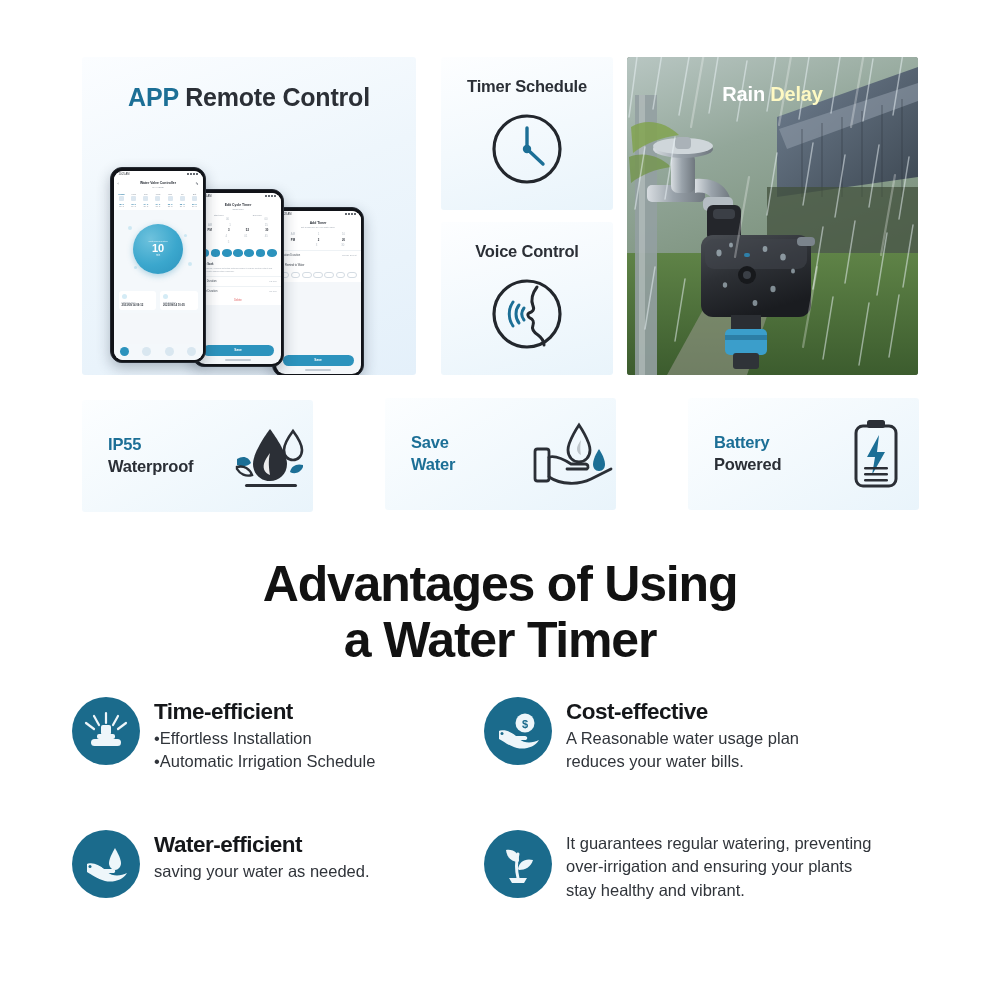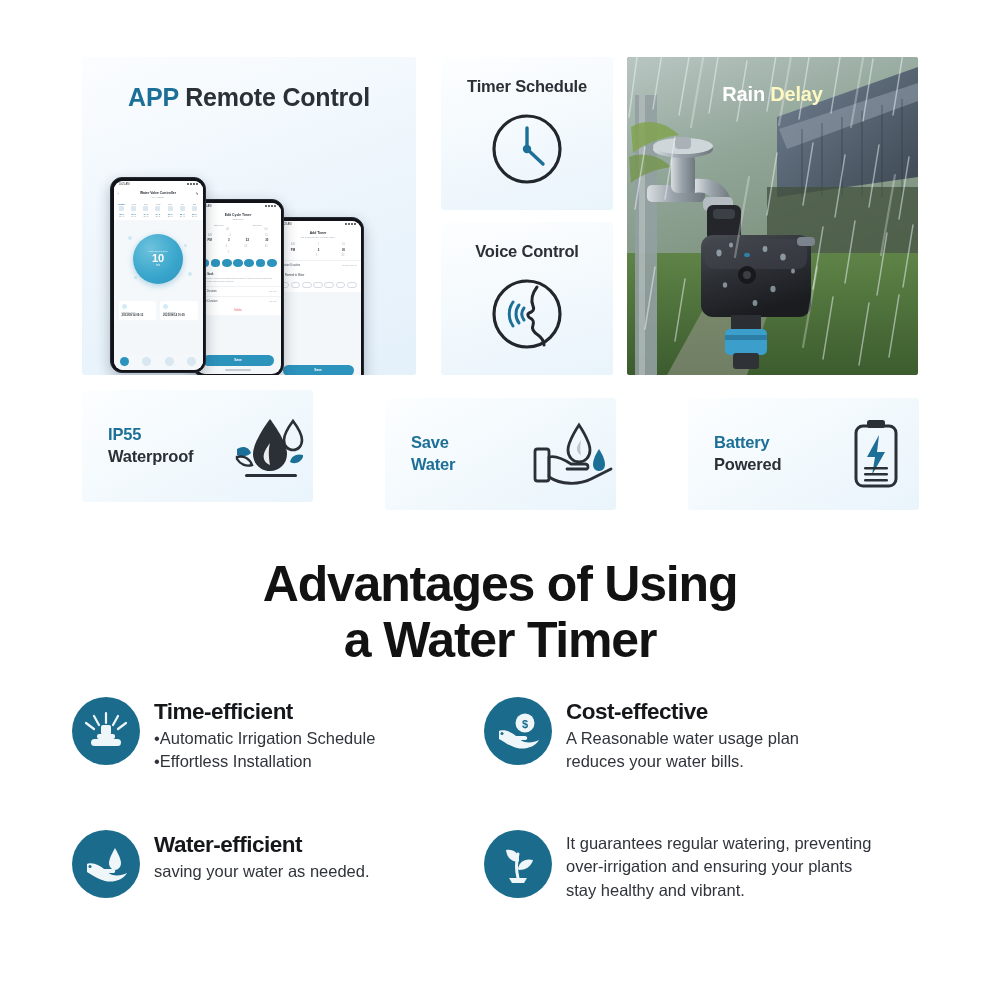--- a/index.html
+++ b/index.html
@@ -44,21 +44,21 @@
   .accent-light { color: #ffffff; }
 
   
   .circ-icon { position: absolute; left: 50%; transform: translateX(-50%); top: 55px; }
 
   
   .phones { position: absolute; left: 0; top: 62px; width: 334px; height: 256px; }
   .phone {
     position: absolute; background: #111318;
     border-radius: 12px; box-shadow: 0 5px 14px rgba(25,40,60,.30);
-    overflow: hidden; border: 1.6px solid #262b33; margin-top: 10px;
+    overflow: hidden; border: 1.6px solid #262b33;
   }
   .phone .scr {
     position: absolute; left: 2.5px; top: 2.5px; right: 2.5px; bottom: 2.5px;
     background: #f4f7fa; border-radius: 9px; overflow: hidden;
     font-size: 2.6px; color: #58606b;
   }
   .p1 { left: 28px; top: 48px; width: 96px; height: 196px; z-index: 3; }
   .p2 { left: 110px; top: 70px; width: 92px; height: 178px; z-index: 2; }
   .p3 { left: 190px; top: 88px; width: 92px; height: 170px; z-index: 1; }
 
@@ -154,21 +154,21 @@
   
   .rainphoto { position: absolute; inset: 0; }
 
   
   .badges { position: absolute; left: 0; top: 0; width: 1000px; height: 1000px; }
   .badge {
     position: absolute; border-radius: 3px;
     background: linear-gradient(150deg,#fcfeff 0%, #e9f4fb 100%);
     display: flex; align-items: center;
   }
-  .b1 { left: 82px; top: 390px; width: 231px; height: 112px; }
+  .b1 { left: 82px; top: 400px; width: 231px; height: 112px; }
   .b2 { left: 385px; top: 398px; width: 231px; height: 112px; }
   .b3 { left: 688px; top: 398px; width: 231px; height: 112px; }
   .badge .btxt {
     font-size: 16.5px; font-weight: 700; line-height: 1.32;
     margin-left: 26px; width: 118px; letter-spacing: -.2px;
   }
   .badge .bico { flex: 1; display: flex; align-items: center; justify-content: center; }
   .l1 { color: #1c6f96; } .l2 { color: #2b2f36; }
 
   
@@ -670,22 +670,22 @@
         <line x1="10" y1="20" x2="2" y2="14"></line>
         <line x1="34" y1="20" x2="42" y2="14"></line>
       </g>
       <rect x="17" y="16" width="10" height="10" rx="2" fill="#eef6fa"></rect>
       <rect x="13" y="25" width="18" height="5" rx="2" fill="#eef6fa"></rect>
       <rect x="7" y="30" width="30" height="7" rx="3.5" fill="#eef6fa"></rect>
     </svg>
   </div>
   <div class="body">
     <div class="ttl">Time-efficient</div>
+    <div class="ln">•Effortless Installation</div>
     <div class="ln">•Automatic Irrigation Schedule</div>
-    <div class="ln">•Effortless Installation</div>
   </div>
 </div>
 
 <div class="adv a2">
   <div class="circle">
     <svg width="46" height="44" viewBox="0 0 46 44">
       <circle cx="30" cy="14" r="9.5" fill="#eef6fa"></circle>
       <text x="30" y="18.5" font-family="Liberation Sans, sans-serif" font-size="11" font-weight="700" fill="#1b6b8c" text-anchor="middle">$</text>
       <path d="M4 22 C10 20 16 23 21 27 L30 27 C32.5 27 33 30 31 31 L18 31" fill="#eef6fa"></path>
       <path d="M4 22 C12 21 19 25 24 30 C30 35 38 34 44 31 C40 38 30 41 22 39 C14 37 8 32 4 30 Z" fill="#eef6fa"></path>

